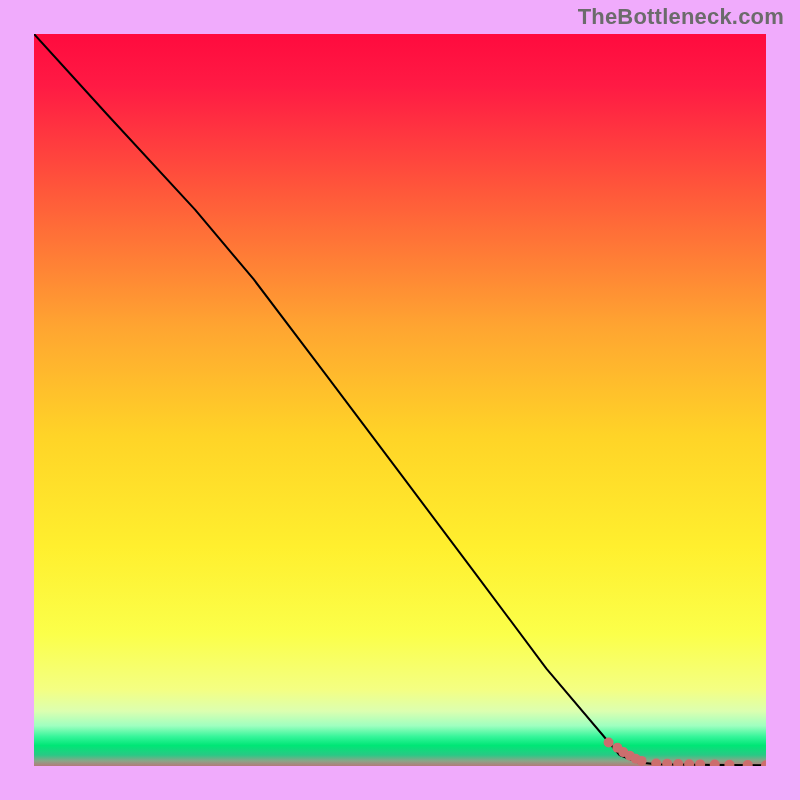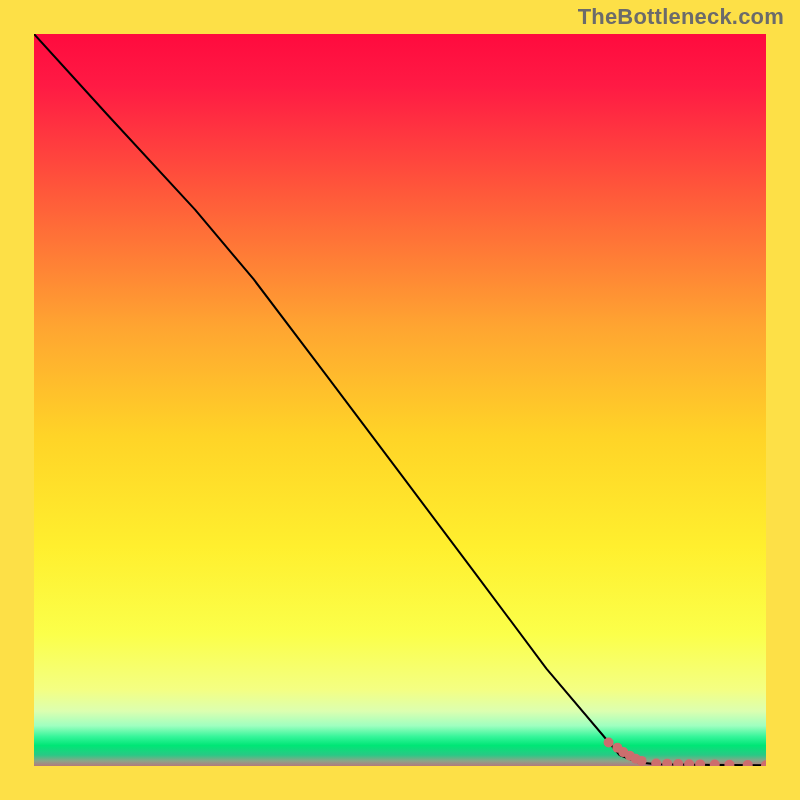--- a/index.html
+++ b/index.html
@@ -8,21 +8,21 @@
     width: 800px;
     height: 800px;
     background: #000;
     font-family: Arial, Helvetica, sans-serif;
     overflow: hidden;
   }
   .frame {
     position: relative;
     width: 800px;
     height: 800px;
-    background: #fde047;
+    background: #f0abfc;
   }
   .watermark {
     position: absolute;
     top: 4px;
     right: 16px;
     font-size: 22px;
     font-weight: 600;
     color: #6b6b6b;
     letter-spacing: 0.2px;
     user-select: none;

